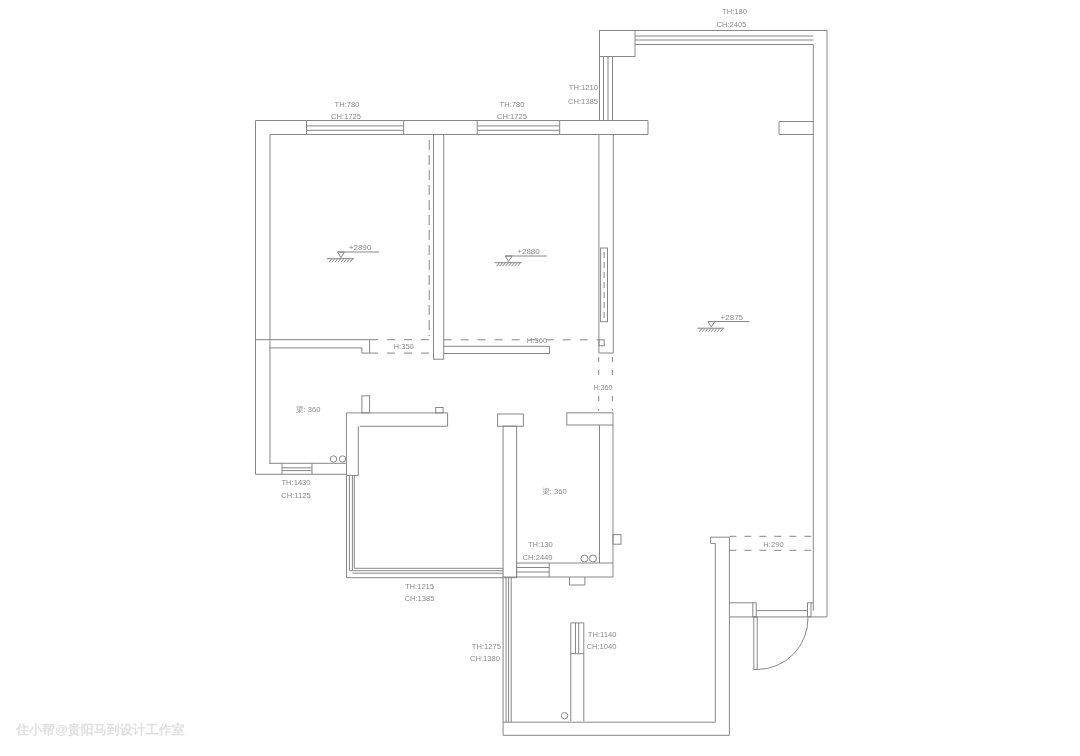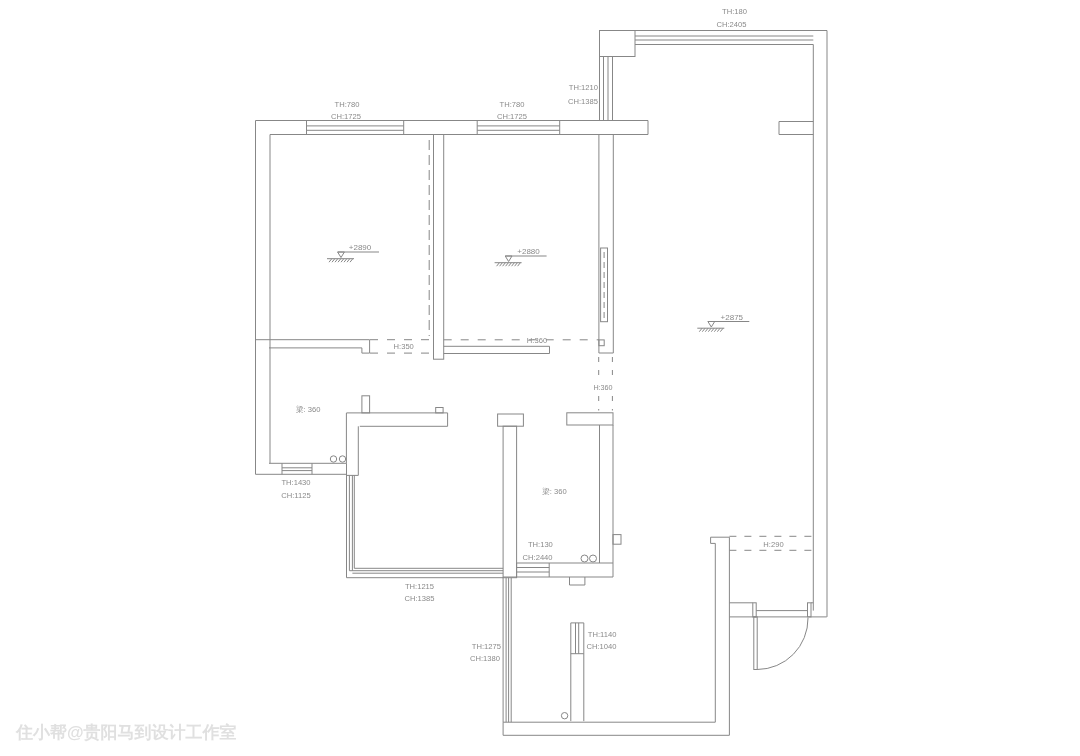--- a/index.html
+++ b/index.html
@@ -1,20 +1,20 @@
 <!DOCTYPE html>
 <html><head>
 <meta charset="utf-8">
 <style>
   html,body{margin:0;padding:0;background:#ffffff;}
   .wrap{width:1080px;height:756px;position:relative;overflow:hidden;background:#fff;}
   svg{position:absolute;left:0;top:0;}
   text{font-family:"Liberation Sans",sans-serif;fill:#8a8a8a;}
   .wm{position:absolute;left:16px;top:721px;font-family:"Liberation Sans",sans-serif;
-      font-size:17px;font-weight:bold;color:#e0e0e0;letter-spacing:0px;}
+      font-size:13px;font-weight:bold;color:#e0e0e0;letter-spacing:0px;}
 </style>
 </head>
 <body>
 <div class="wrap">
 <svg width="1080" height="756" viewBox="0 0 1080 756" fill="none" stroke="#878787" stroke-width="1">
 
   <path d="M255.5,474.3 V120.5 H648 V134.5 H270 M270,134.5 V463.3"></path>
 
   <path d="M306.5,120.5 V134.5 M403.7,120.5 V134.5 M306.5,125.9 H403.7 M306.5,130.3 H403.7"></path>
 

